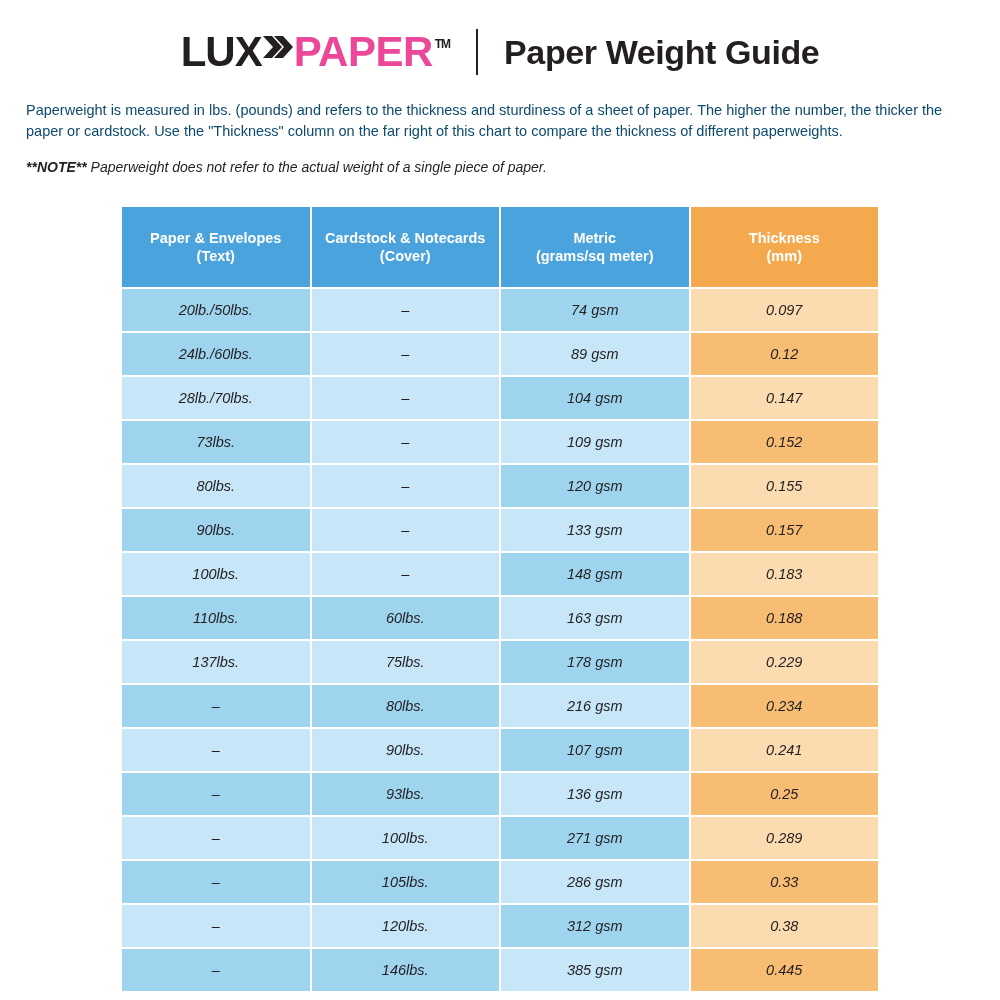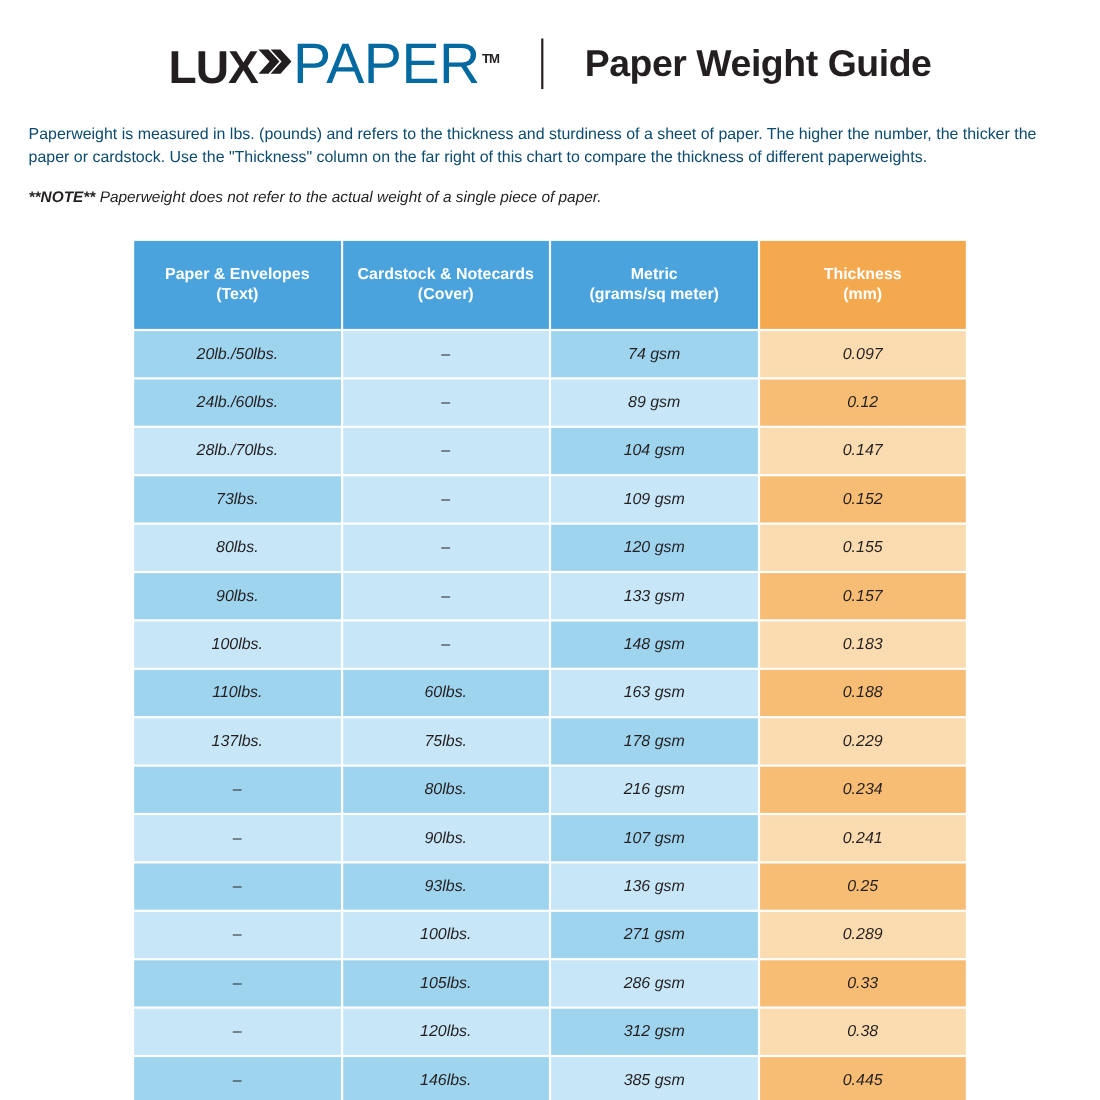--- a/index.html
+++ b/index.html
@@ -20,21 +20,21 @@
     height: 1000px;
     box-sizing: border-box;
   }
 
   
   .header {
     display: flex;
     align-items: center;
     justify-content: center;
     padding-top: 28px;
-    gap: 12px;
+    gap: 0px;
   }
   .logo {
     display: flex;
     align-items: baseline;
     font-weight: bold;
     letter-spacing: -1px;
     white-space: nowrap;
   }
   .logo-lux {
     font-size: 42px;
@@ -42,24 +42,24 @@
     letter-spacing: -1px;
     color: #231f20;
     font-family: "Liberation Sans", sans-serif;
   }
   .logo-mark {
     display: inline-block;
     margin: 0 1px;
     transform: translateY(-2px);
   }
   .logo-paper {
-    font-size: 52px;
-    font-weight: 400;
+    font-size: 42px;
+    font-weight: 700;
     letter-spacing: -0.5px;
-    color: #0369a1;
+    color: #ec4899;
   }
   .logo-tm {
     font-size: 12px;
     font-weight: bold;
     transform: translateY(-18px);
     display: inline-block;
     margin-left: 2px;
   }
   .divider-v {
     width: 2px;

